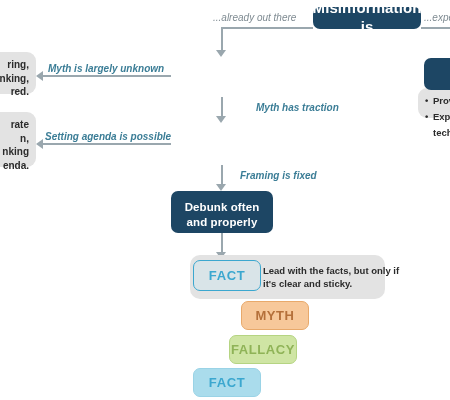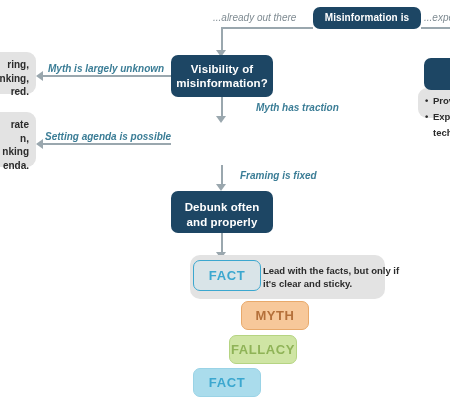--- a/index.html
+++ b/index.html
@@ -189,34 +189,31 @@
     color: #2b2b2b;
   }
 </style>
 </head>
 <body>
 
 <div id="canvas">
 
   <div class="edge-label grey-ital" style="left:213px; top:12px;">...already out there</div>
 
-  <div class="node" style="left:313px; top:7px; width:108px; height:22px; font-size:10px;">Misinformation is</div>
+  <div class="node" style="left:313px; top:7px; width:108px; height:22px; font-size:15px;">Misinformation is</div>
 
   <div class="edge-label grey-ital" style="left:424px; top:12px;">...expec</div>
 
   <div class="line h" style="left:221px; top:27px; width:92px;"></div>
   <div class="line h" style="left:421px; top:27px; width:29px;"></div>
 
   <div class="line v" style="left:221px; top:27px; height:25px;"></div>
   <div class="line h" style="left:221px; top:51px; width:1px;"></div>
   <div class="arrow-down" style="left:216px; top:50px;"></div>
 
-  <div class="node" style="left:171px; top:55px; width:102px; height:42px;">
-    <span>Visibility of<br>misinformation?</span>
-  </div>
 
   <div class="line h" style="left:43px; top:75px; width:128px;"></div>
   <div class="arrow-left" style="left:36px; top:71px;"></div>
   <div class="edge-label" style="left:48px; top:63px;">Myth is largely unknown</div>
 
   <div class="callout right-aligned" style="left:-34px; top:52px; width:70px; height:42px;">
     <div>ring,</div>
     <div>nking,</div>
     <div>red.</div>
   </div>

